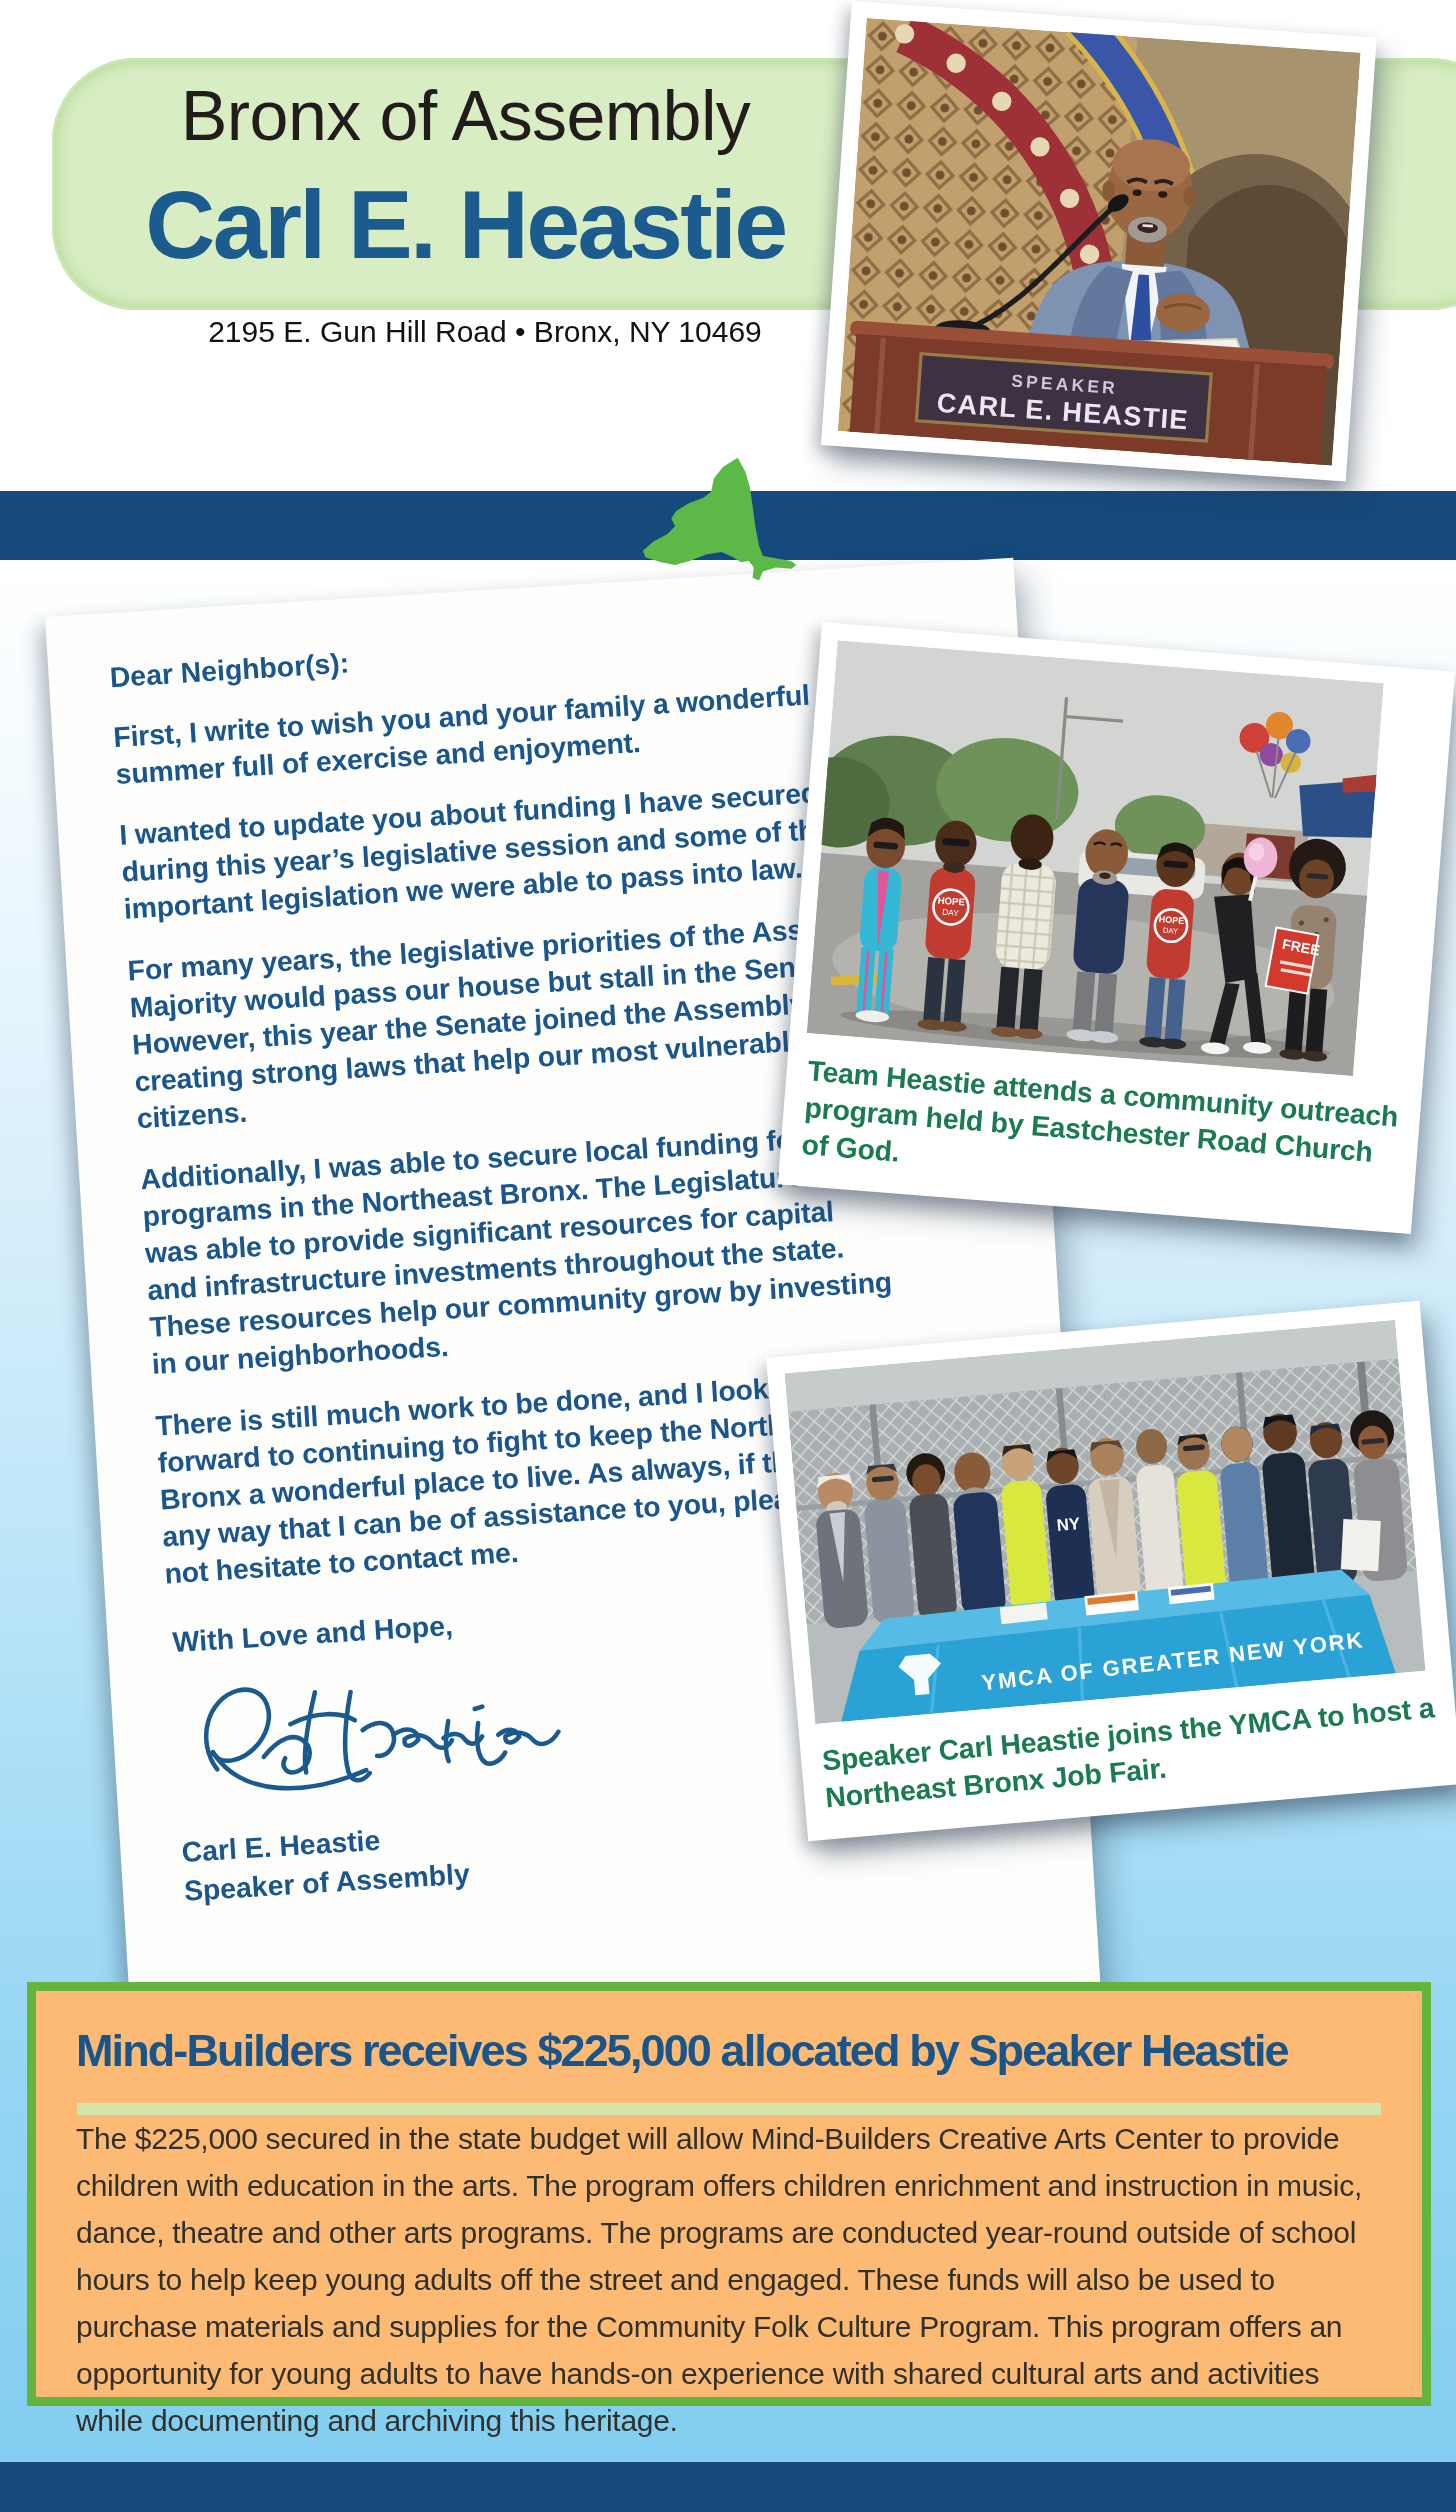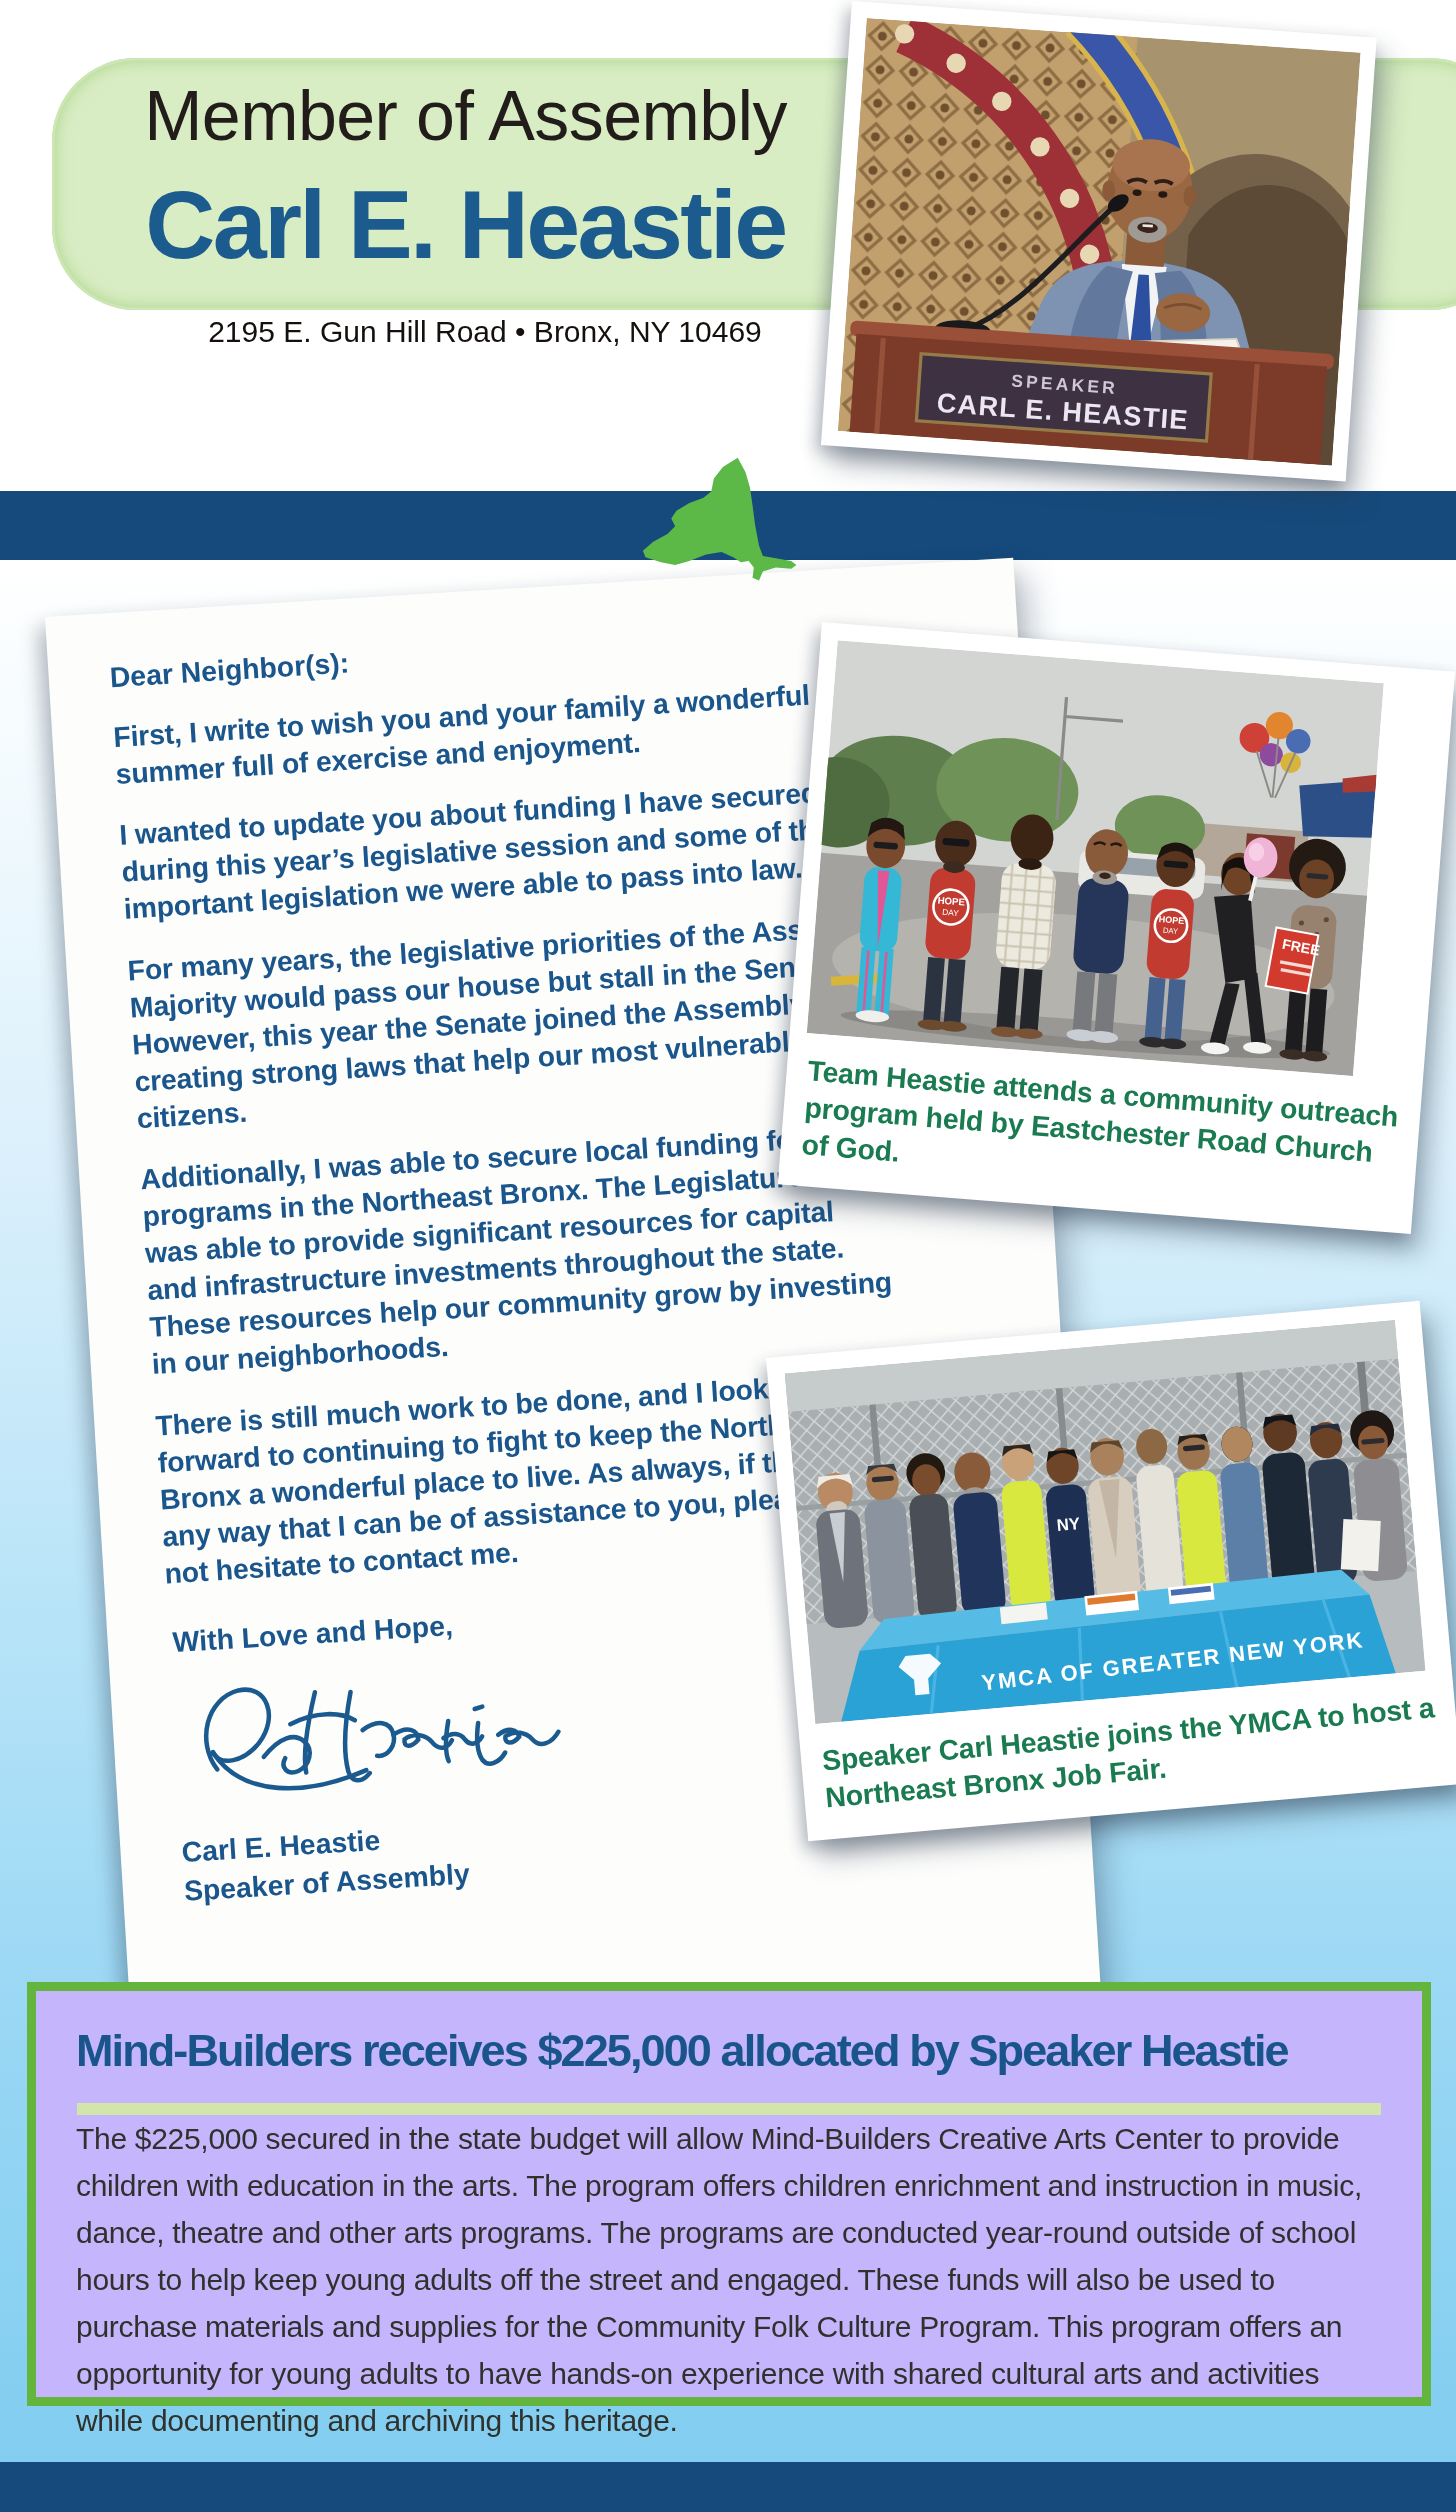--- a/index.html
+++ b/index.html
@@ -56,39 +56,39 @@
   .photo-podium{left:852px;top:1.3px;padding:15.5px 15.5px 15.5px;transform:rotate(4deg);}
   .photo-outreach{left:822px;top:622px;padding:17px 17px 0;transform:rotate(4.5deg);}
   .photo-jobfair{left:766px;top:1358px;padding:17px 17px 0;transform:rotate(-5deg);}
   .caption{
     font-size:28.4px;font-weight:700;color:#1a7a50;line-height:37px;
     white-space:pre-line;padding:19.4px 3.9px 23px;letter-spacing:-0.2px;
   }
   
   .newsbox{
     position:absolute;left:27px;top:1982px;width:1404px;height:424px;
-    background:#c4b5fd;border:9px solid #63b53e;box-sizing:border-box;
+    background:#fdba74;border:9px solid #63b53e;box-sizing:border-box;
     padding:34px 40px 8px;
   }
   .headline{
     font-size:45px;font-weight:700;letter-spacing:-1.9px;color:#19558a;white-space:nowrap;
   }
   .news-divider{height:11.6px;background:#d2e5ab;margin:26px 1.3px 0;}
   .news-body{
     font-size:30px;line-height:47px;color:#30312c;letter-spacing:-0.3px;
   }
   svg text{font-family:"Liberation Sans",sans-serif;}
 </style>
 </head>
 <body>
 
 <div class="page">
 
   <div class="header-green"></div>
-  <div class="pretitle">Member of Assembly</div>
+  <div class="pretitle">Bronx of Assembly</div>
   <div class="name-title">Carl E. Heastie</div>
   <div class="address">
     <div>2195 E. Gun Hill Road • Bronx, NY 10469</div>
   </div>
 
   <div class="band band-top"></div>
   <div class="main-bg"></div>
   <div class="band band-bottom"></div>
 
   <div class="letter">

